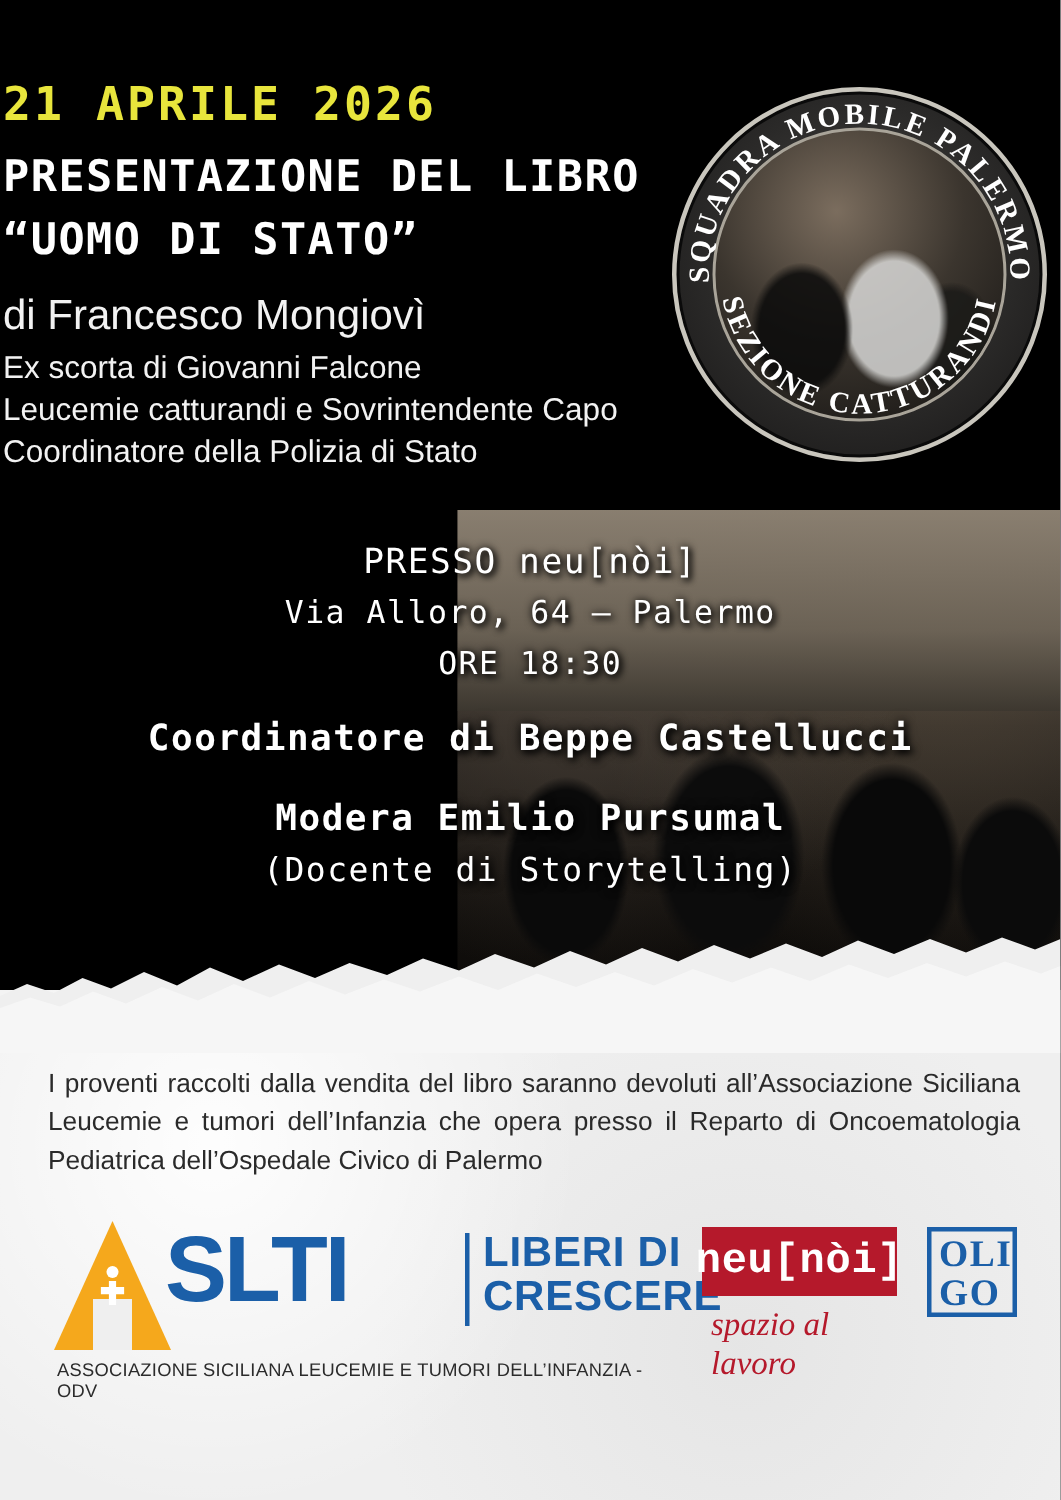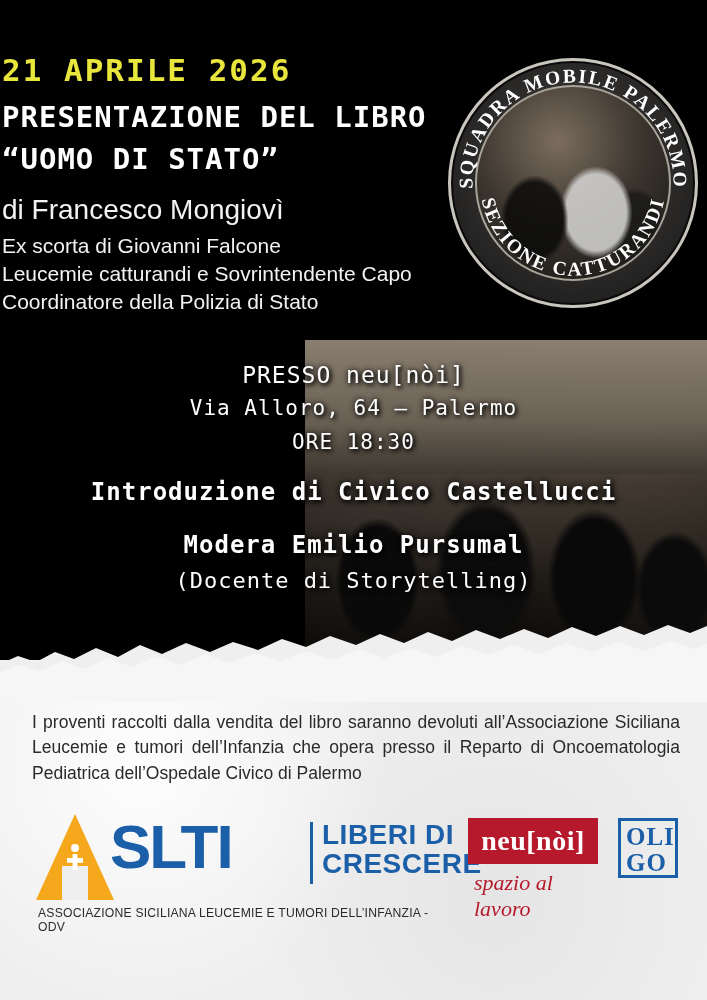--- a/index.html
+++ b/index.html
@@ -263,21 +263,21 @@
   .neunoi {
     position: absolute; left: 468px; top: 8px; width: 130px; height: 82px;
   }
   .neunoi-box {
     position: absolute; left: 0; top: 0; width: 130px; height: 46px;
     background: #b5192b;
     display: flex; align-items: center; justify-content: center;
   }
   .neunoi-box span {
     color: #ffffff;
-    font-family: Liberation Serif, serif;
+    font-family: Liberation Mono, monospace;
     font-size: 28px;
     font-weight: bold;
     letter-spacing: .5px;
   }
   .neunoi-tag {
     position: absolute; left: 6px; top: 52px;
     color: #b5192b;
     font-family: "Liberation Serif", serif;
     font-style: italic;
     font-size: 22px;
@@ -335,21 +335,21 @@
       <div class="role">Coordinatore della Polizia di Stato</div>
     </div>
 
     <div class="venue-block">
       <div class="venue-line">PRESSO neu[nòi]</div>
       <div class="venue-line small">Via Alloro, 64 – Palermo</div>
       <div class="venue-line time">ORE 18:30</div>
     </div>
 
     <div class="credits-block">
-      <div class="credit-line">Introduzione di Civico Castellucci</div>
+      <div class="credit-line">Coordinatore di Beppe Castellucci</div>
       <div class="credit-line l2">Modera Emilio Pursumal</div>
       <div class="credit-line l3">(Docente di Storytelling)</div>
     </div>
   </div>
 
   <div class="torn">
     <svg viewBox="0 0 707 90" preserveAspectRatio="none" xmlns="http://www.w3.org/2000/svg">
       <path d="M0,52 L18,44 L36,50 L55,40 L74,47 L96,36 L118,45 L140,33 L162,42 L186,31 L210,40 L233,30 L258,38 L282,27 L306,35 L330,24 L356,33 L380,22 L404,31 L428,20 L452,29 L476,18 L500,27 L524,17 L548,26 L572,15 L596,24 L620,14 L644,23 L668,13 L690,21 L707,14 L707,90 L0,90 Z" fill="#efefef"></path>
       <path d="M0,60 L20,53 L40,59 L62,49 L84,57 L108,46 L132,55 L156,44 L180,53 L206,42 L230,51 L256,41 L280,49 L306,39 L332,48 L358,37 L384,46 L410,36 L436,45 L462,34 L488,43 L514,33 L540,42 L566,31 L592,40 L618,30 L644,39 L670,29 L694,37 L707,32 L707,90 L0,90 Z" fill="#f7f7f7" opacity="0.85"></path>
     </svg>

